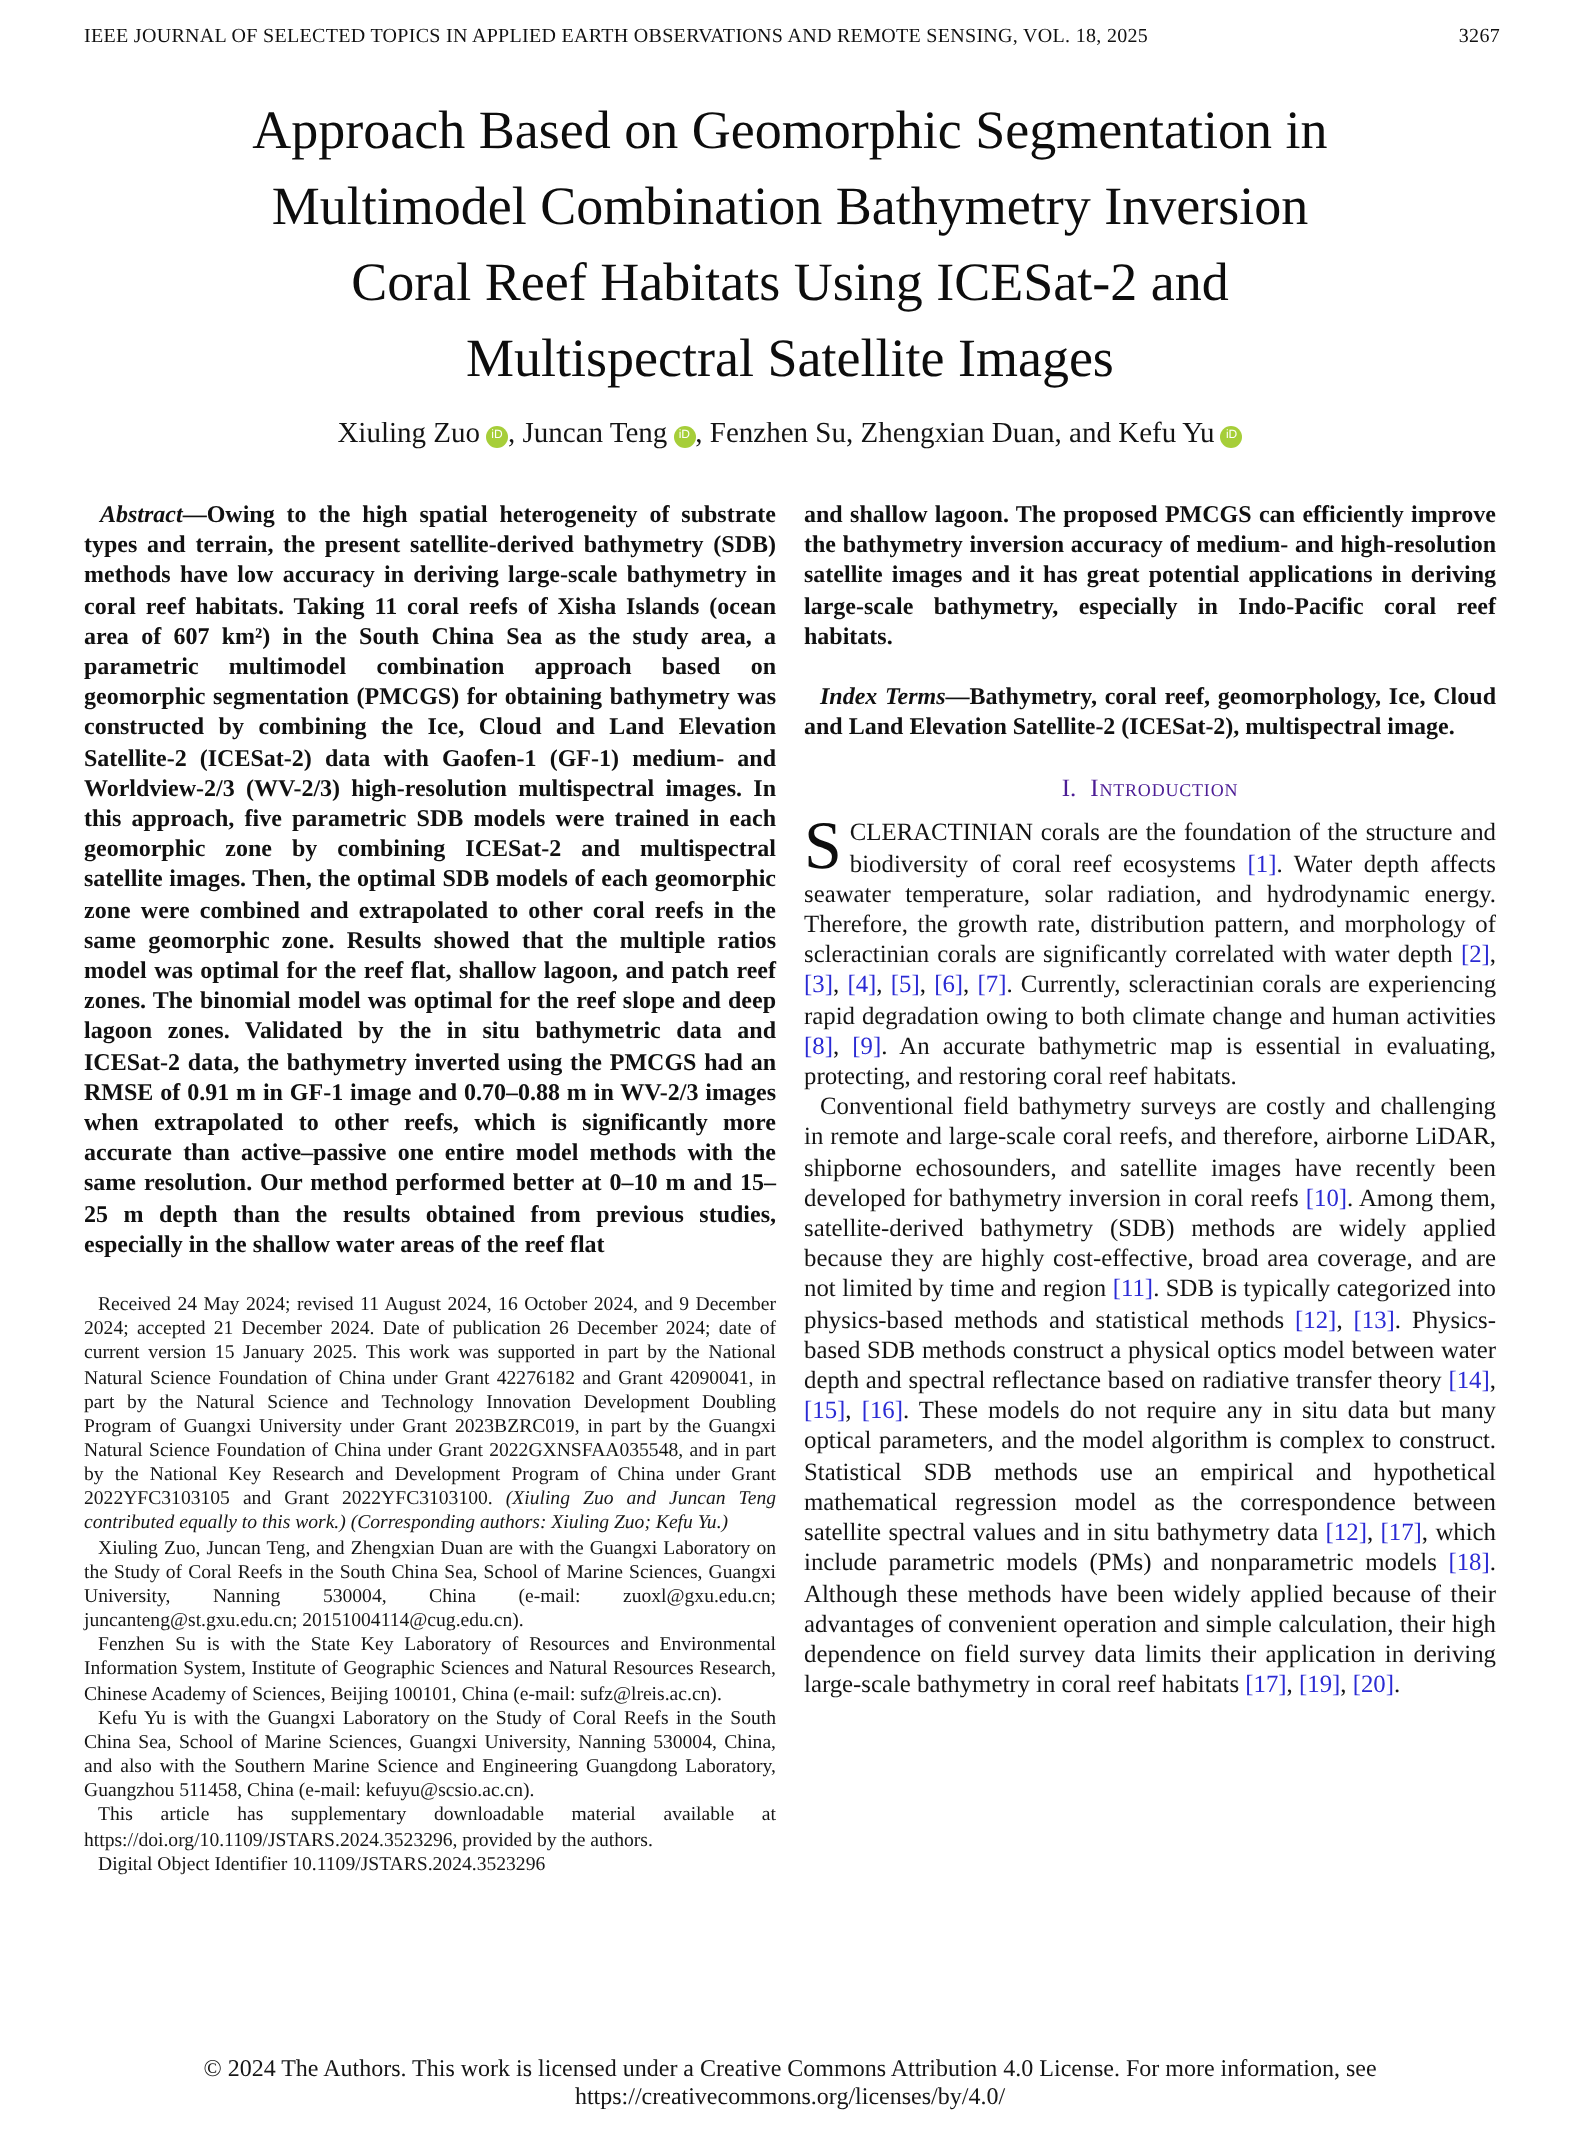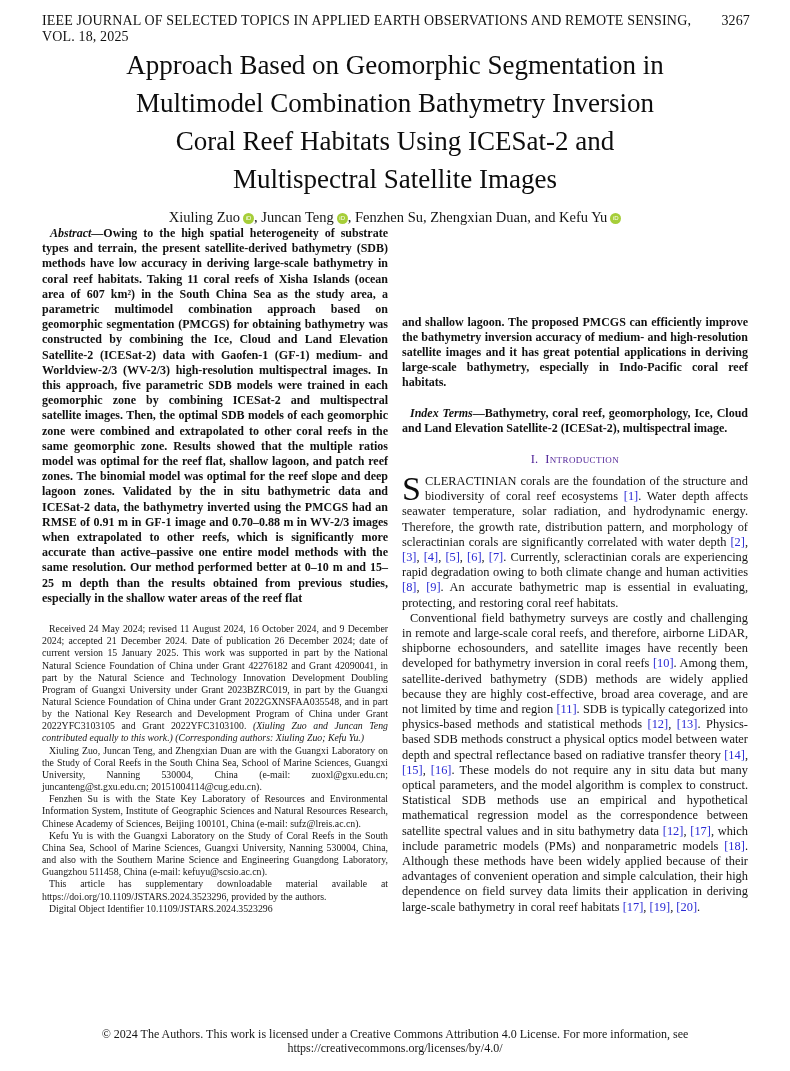--- a/index.html
+++ b/index.html
@@ -9,21 +9,21 @@
     width:790px; height:1071px;
     margin:0 auto;
     background:#ffffff;
     font-family:"Liberation Serif","DejaVu Serif",serif;
     color:#1a1a1a;
     overflow:hidden;
   }
   .running-head {
     position:absolute; top:13px; left:42px; right:40px;
     display:flex; justify-content:space-between;
-    font-size:14px; letter-spacing:0.15px; color:#111;
+    font-size:10px; letter-spacing:0.15px; color:#111;
   }
   .paper-title {
     margin:46px auto 0 auto;
     text-align:center;
     font-size:27px; line-height:38px;
     font-weight:400; color:#0d0d0d;
   }
   .author-line {
     margin-top:11px;
     text-align:center;
@@ -36,22 +36,22 @@
     border-radius:50%;
     background:#a6ce39;
     color:#ffffff;
     font-size:6px; line-height:11px; text-align:center;
     font-family:"Liberation Sans","DejaVu Sans",sans-serif;
     vertical-align:2px;
     cursor:pointer;
   }
   .columns {
     display:flex; gap:14px;
+    margin-top:24px;
     padding:0 42px;
-    align-items:flex-end;
   }
   .col { flex:1 1 0; min-width:0; }
 
   .abstract-p, .cont-abstract, .index-terms {
     font-weight:bold;
     font-size:12px; line-height:15.2px;
     text-align:justify;
     color:#111;
   }
   .abstract-p { text-indent:8px; }

